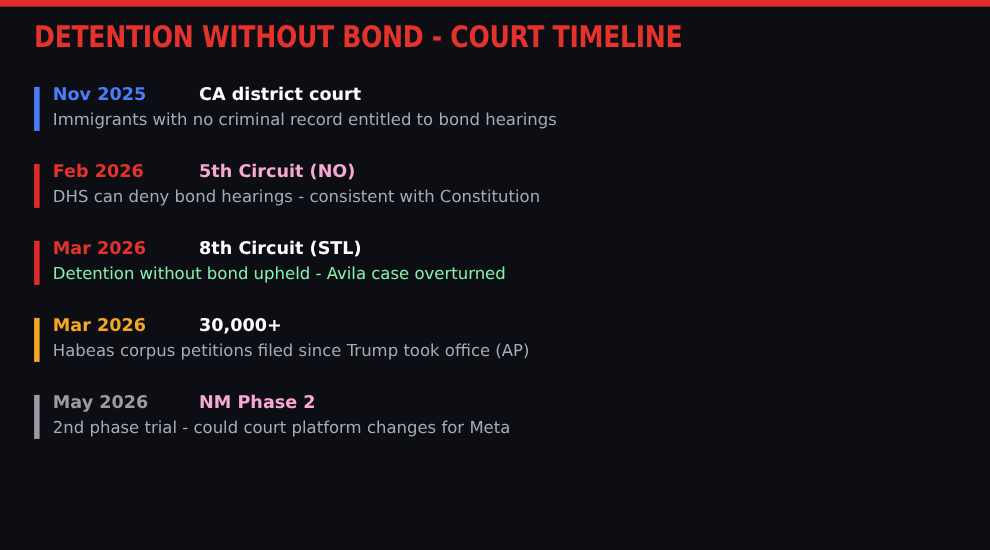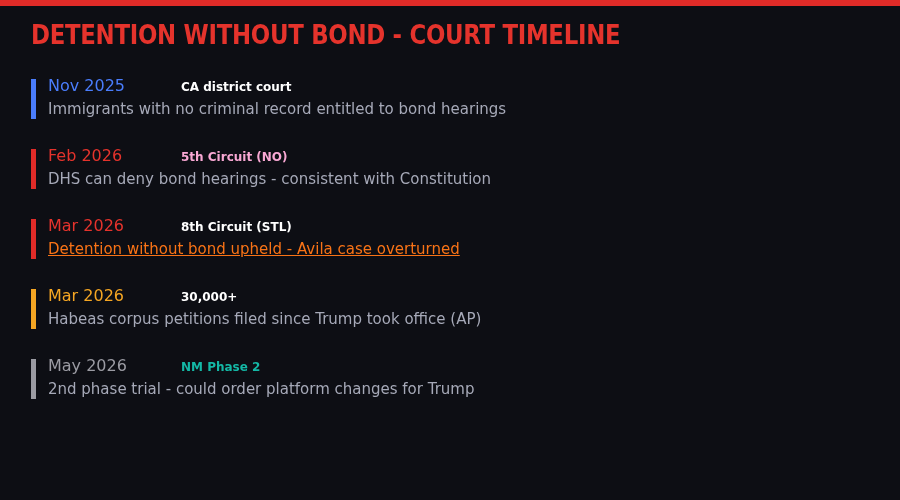--- a/index.html
+++ b/index.html
@@ -66,25 +66,25 @@
   .row-head {
     display: flex;
     align-items: baseline;
     height: 22px;
   }
   .row-date {
     width: 133px;
     flex: 0 0 133px;
     font-size: 16px;
     line-height: 20px;
-    font-weight: normal;
+    font-weight: bold;
     white-space: nowrap;
   }
   .row-title {
-    font-size: 12px;
+    font-size: 16px;
     line-height: 20px;
     font-weight: bold;
     color: #ffffff;
     white-space: nowrap;
   }
   .row-desc {
     margin-top: 3px;
     font-size: 15px;
     line-height: 16px;
     color: #a6a9b8;
@@ -128,37 +128,37 @@
       </div>
       <div class="row-desc" style="color: rgb(166, 169, 184);">DHS can deny bond hearings - consistent with Constitution</div>
     </div>
 
     <div class="timeline-row">
       <div class="row-accent" style="background: rgb(224, 43, 40);"></div>
       <div class="row-head">
         <div class="row-date" style="color: rgb(229, 51, 44);">Mar 2026</div>
         <div class="row-title" style="color: rgb(255, 255, 255);">8th Circuit (STL)</div>
       </div>
-      <div class="row-desc" style="color: #f97316; text-decoration: underline;">Detention without bond upheld - Avila case overturned</div>
+      <div class="row-desc" style="color: #86efac;">Detention without bond upheld - Avila case overturned</div>
     </div>
 
     <div class="timeline-row">
       <div class="row-accent" style="background: rgb(245, 166, 35);"></div>
       <div class="row-head">
         <div class="row-date" style="color: rgb(245, 166, 35);">Mar 2026</div>
         <div class="row-title" style="color: rgb(255, 255, 255);">30,000+</div>
       </div>
       <div class="row-desc" style="color: rgb(166, 169, 184);">Habeas corpus petitions filed since Trump took office (AP)</div>
     </div>
 
     <div class="timeline-row">
       <div class="row-accent" style="background: rgb(155, 155, 163);"></div>
       <div class="row-head">
         <div class="row-date" style="color: rgb(155, 155, 163);">May 2026</div>
-        <div class="row-title" style="color: #14b8a6;">NM Phase 2</div>
+        <div class="row-title" style="color: #f9a8d4;">NM Phase 2</div>
       </div>
-      <div class="row-desc" style="color: rgb(166, 169, 184);">2nd phase trial - could order platform changes for Trump</div>
+      <div class="row-desc" style="color: rgb(166, 169, 184);">2nd phase trial - could court platform changes for Meta</div>
     </div>
 
   </div>
 
 
 </div>
 
 </body></html>

